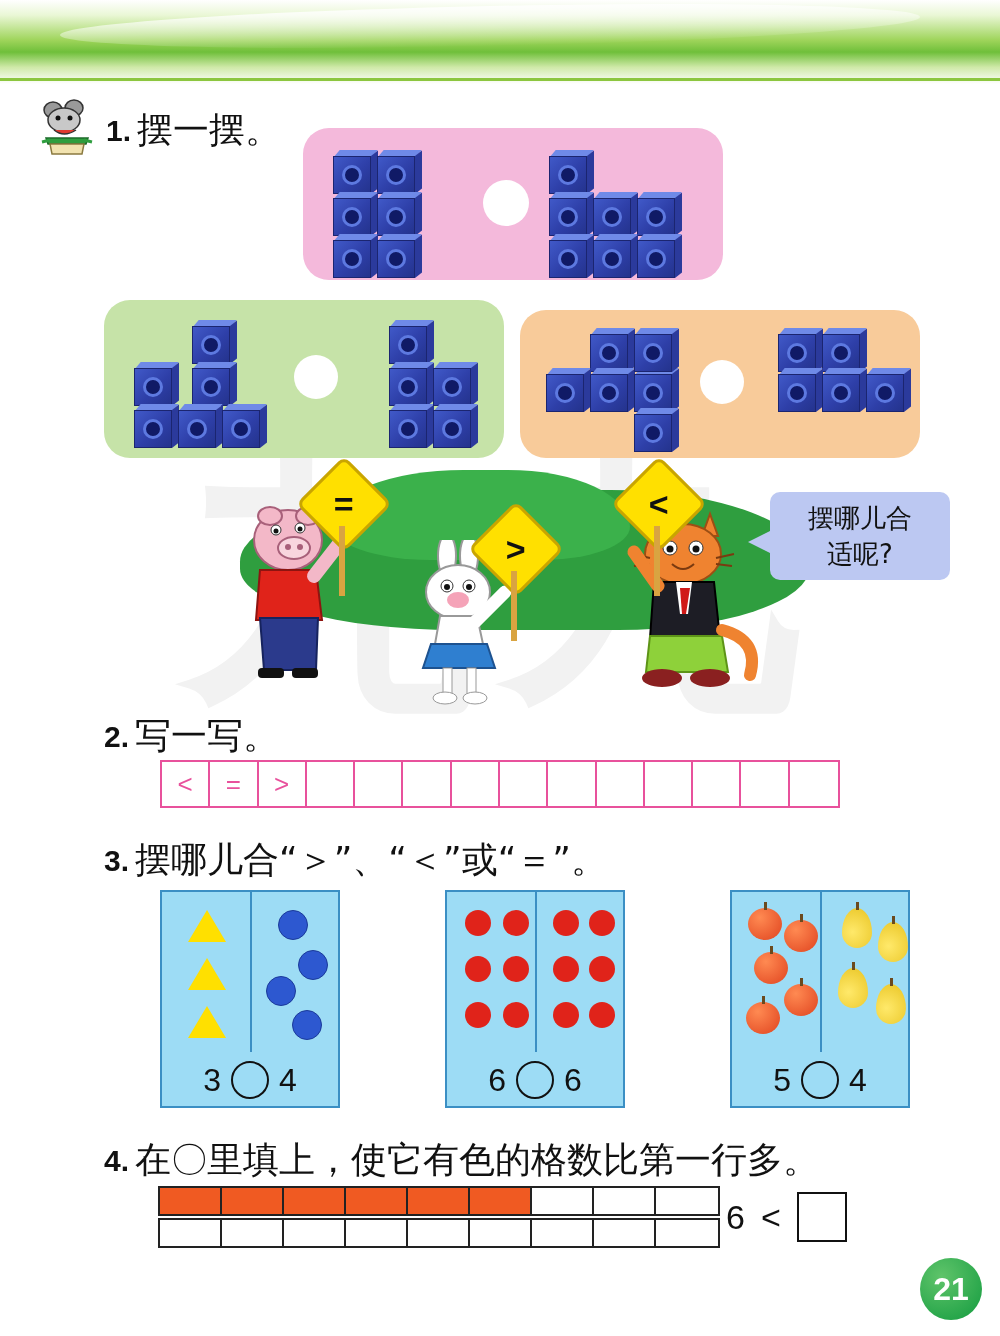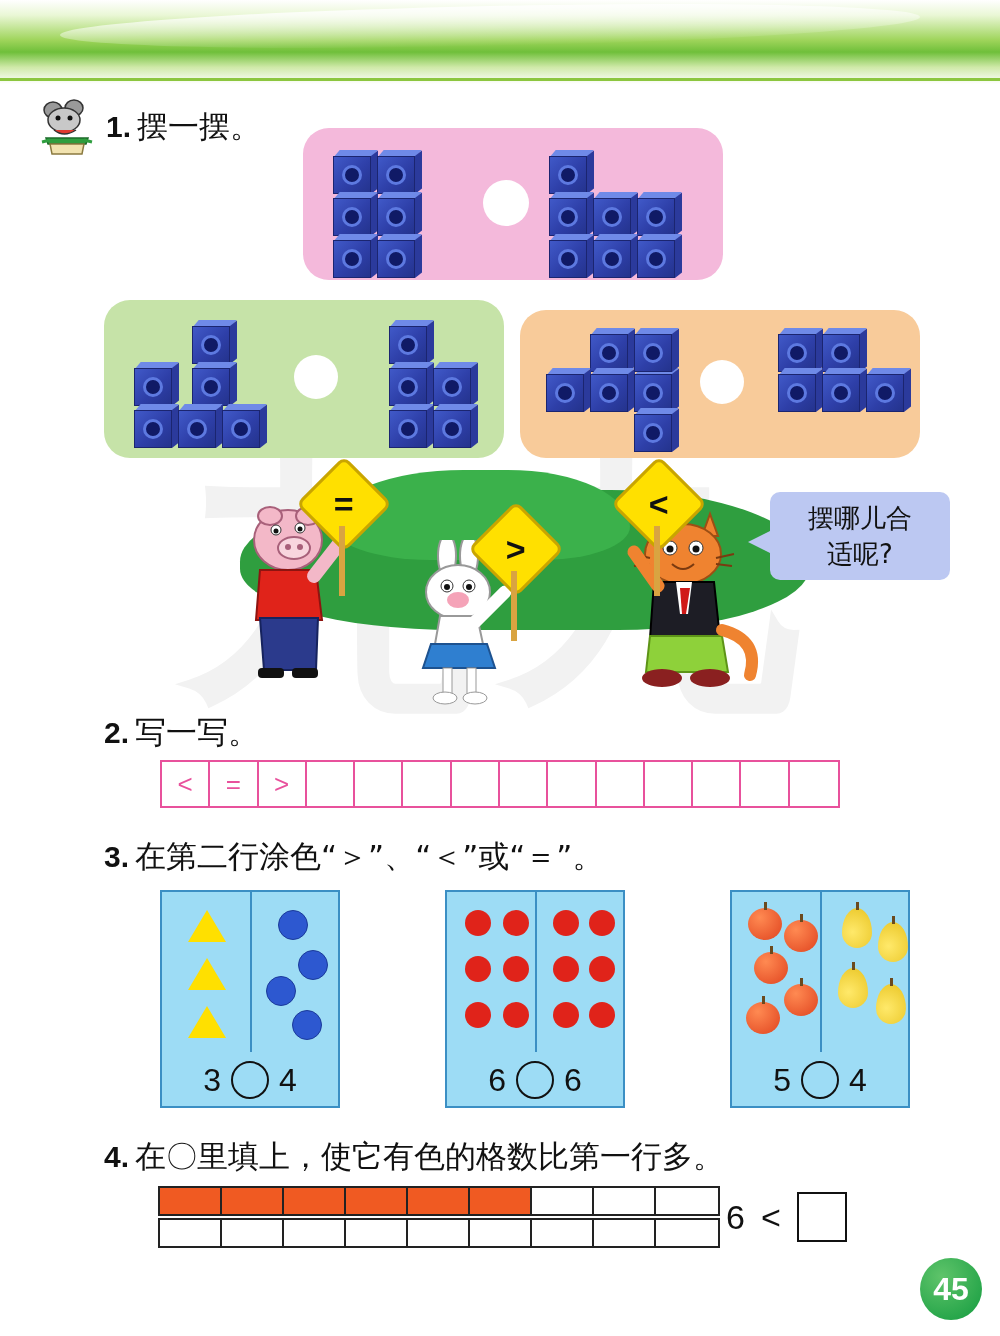--- a/index.html
+++ b/index.html
@@ -29,21 +29,21 @@
     position:absolute;left:180px;top:430px;width:660px;height:560px;
     color:#f2f2f2;font-size:300px;font-weight:bold;
     letter-spacing:20px;line-height:280px;
     pointer-events:none;user-select:none;
   }
   
   .cn{font-family:"DejaVu Sans", sans-serif;}
   .qnum{
     font-size:30px;color:#111;font-weight:bold;
   }
-  .qtext{font-size:31px;color:#111;}
+  .qtext{font-size:36px;color:#111;}
   .q-row{position:absolute;display:flex;align-items:center;gap:6px;}
   
   .mascot{position:absolute;left:36px;top:98px;width:66px;height:62px;}
   
   .panel{position:absolute;border-radius:26px;}
   .panel.pink{background:#f4b9db;}
   .panel.green{background:#c6e3a8;}
   .panel.orange{background:#f8cb9a;}
   .hole{
     position:absolute;background:#ffffff;border-radius:50%;
@@ -509,21 +509,21 @@
   <div class="cell"></div>
   <div class="cell"></div>
   <div class="cell"></div>
   <div class="cell"></div>
   <div class="cell"></div>
   <div class="cell"></div>
 </div>
 
 <div class="q-row" style="left:104px;top:836px;">
   <span class="qnum">3.</span>
-  <span class="qtext cn">在第二行涂色“＞”、“＜”或“＝”。</span>
+  <span class="qtext cn">摆哪儿合“＞”、“＜”或“＝”。</span>
 </div>
 
 <div class="cmp" style="left:160px;top:890px;width:180px;height:218px;">
   <div class="divider"></div>
   <div class="tri" style="left:26px;top:18px;"></div>
   <div class="tri" style="left:26px;top:66px;"></div>
   <div class="tri" style="left:26px;top:114px;"></div>
   <div class="dotb" style="left:116px;top:18px;"></div>
   <div class="dotb" style="left:136px;top:58px;"></div>
   <div class="dotb" style="left:104px;top:84px;"></div>
@@ -602,13 +602,13 @@
   <div class="c"></div>
   <div class="c"></div>
 </div>
 
 <div class="eq4" style="left:726px;top:1192px;">
   <span>6</span>
   <span>&lt;</span>
   <span class="box"></span>
 </div>
 
-<div class="pageno">45</div>
+<div class="pageno">21</div>
 
 </body></html>

